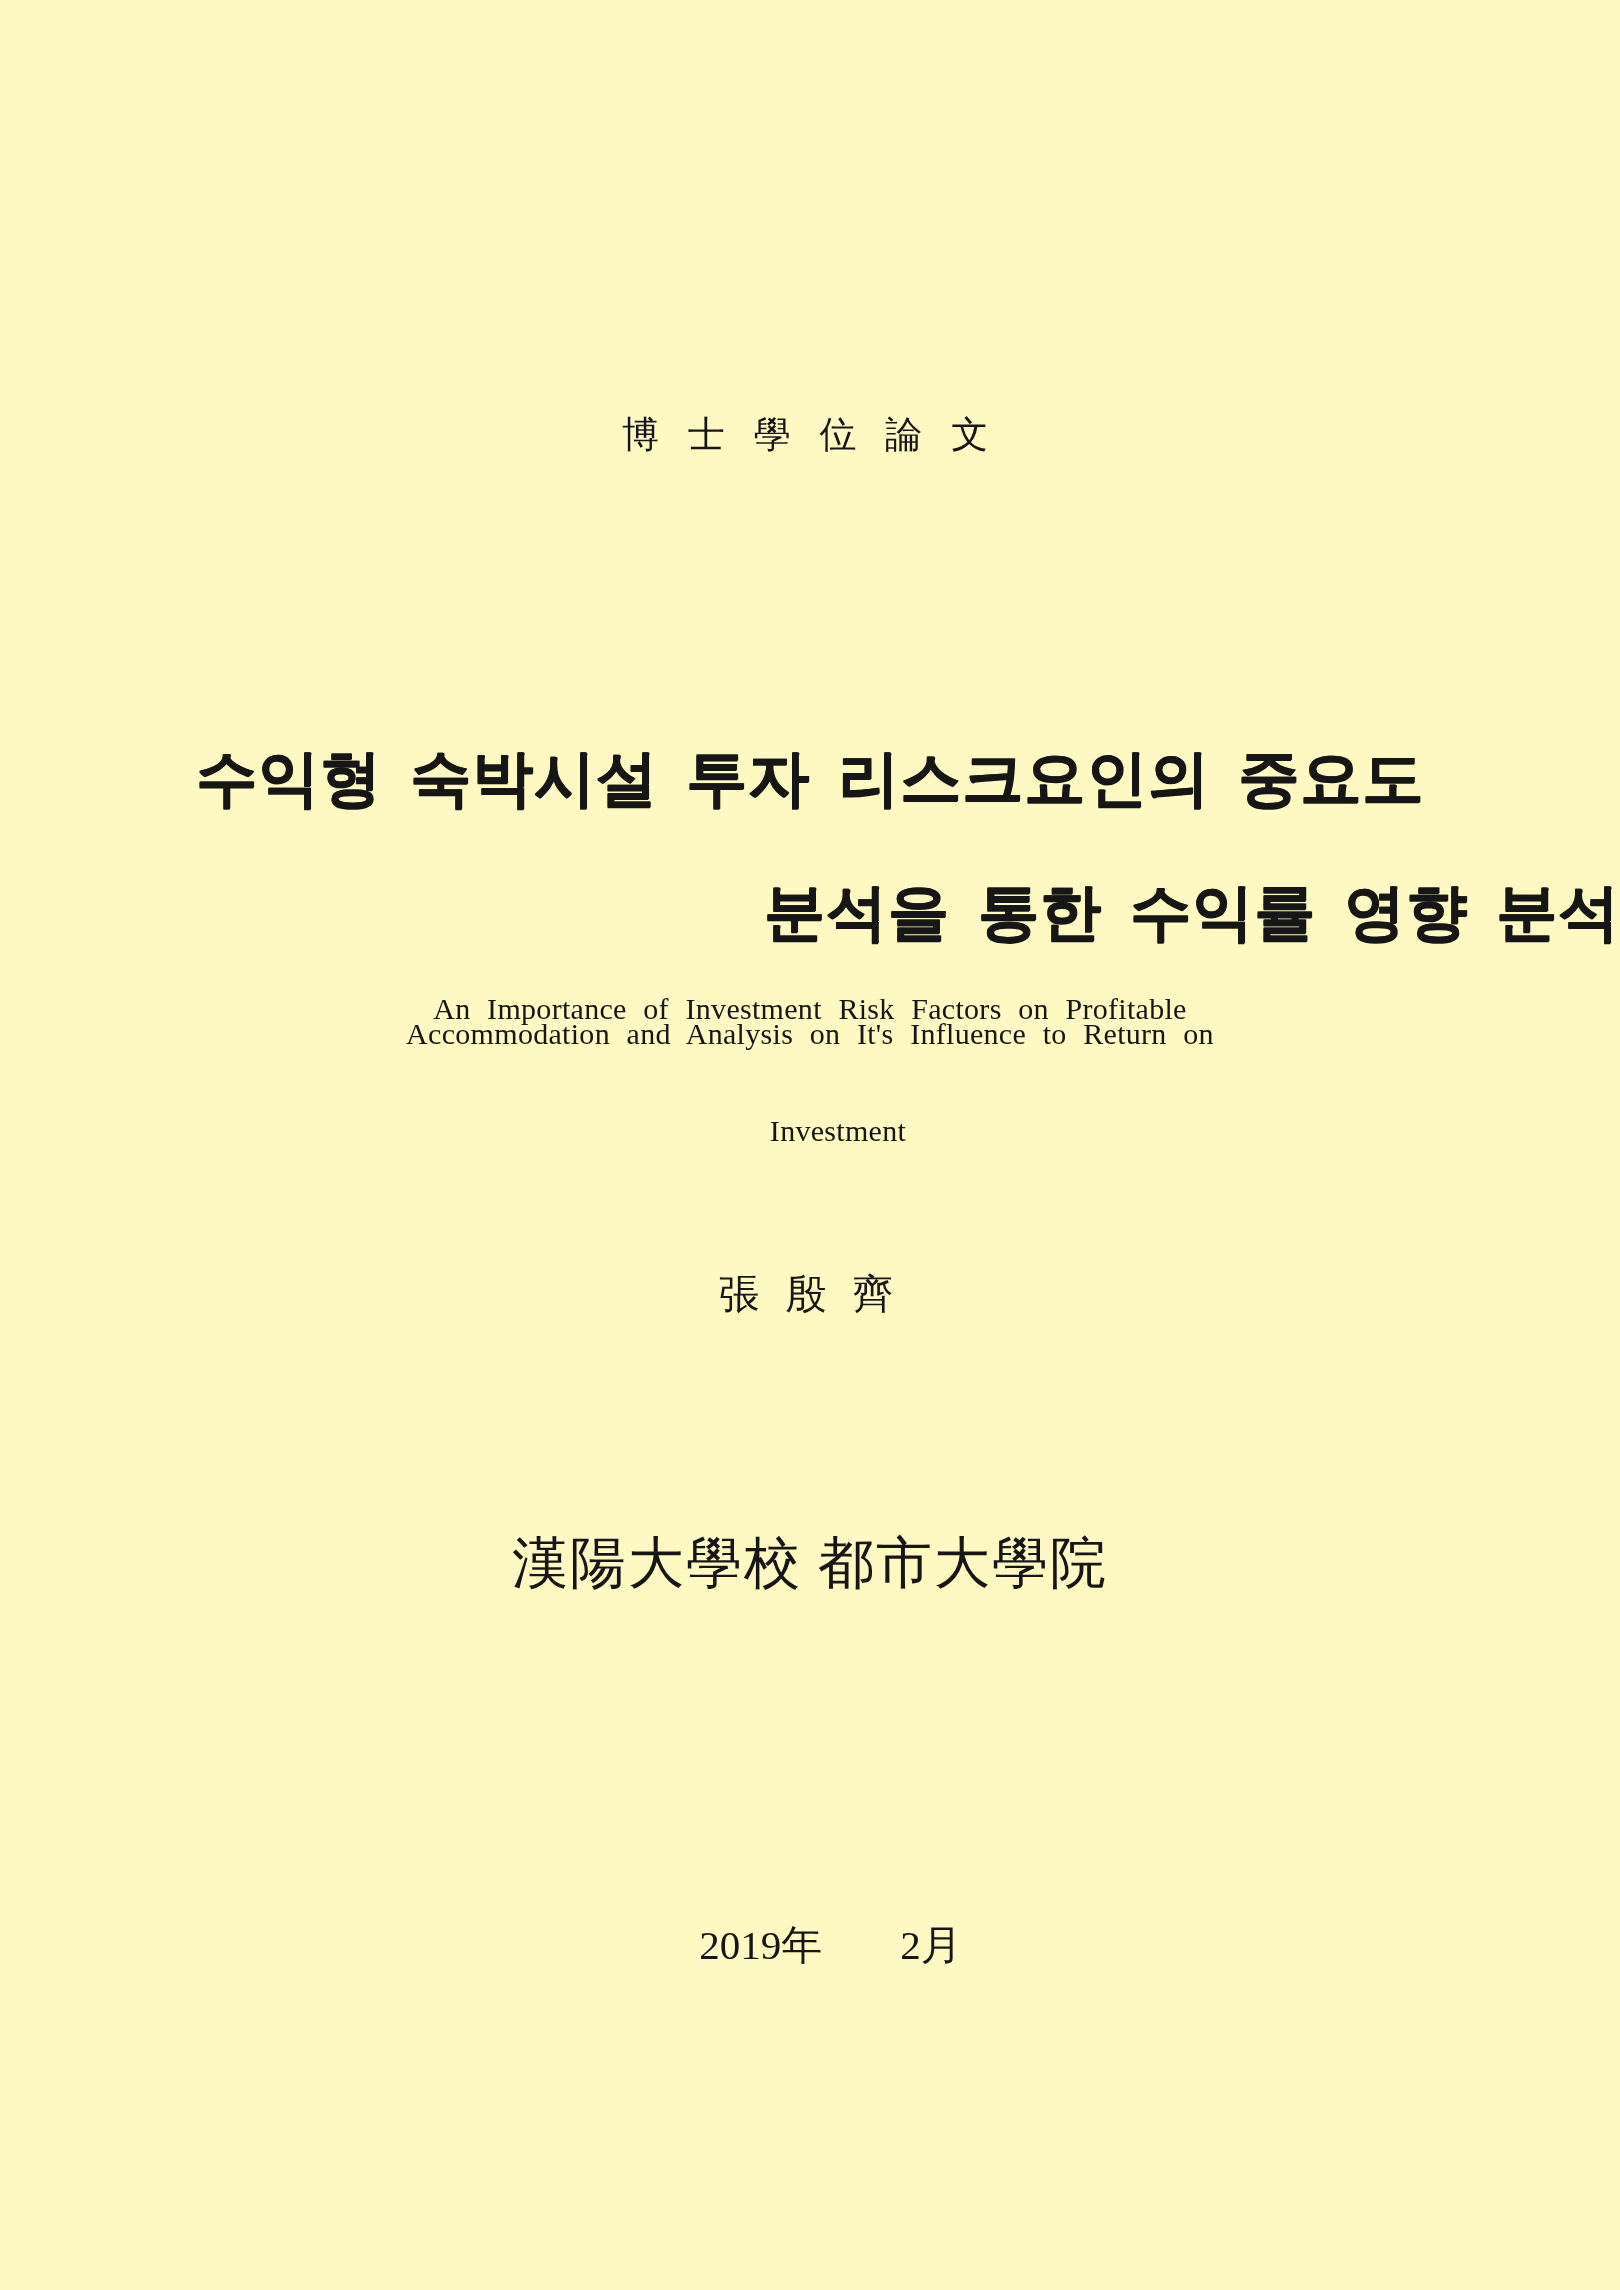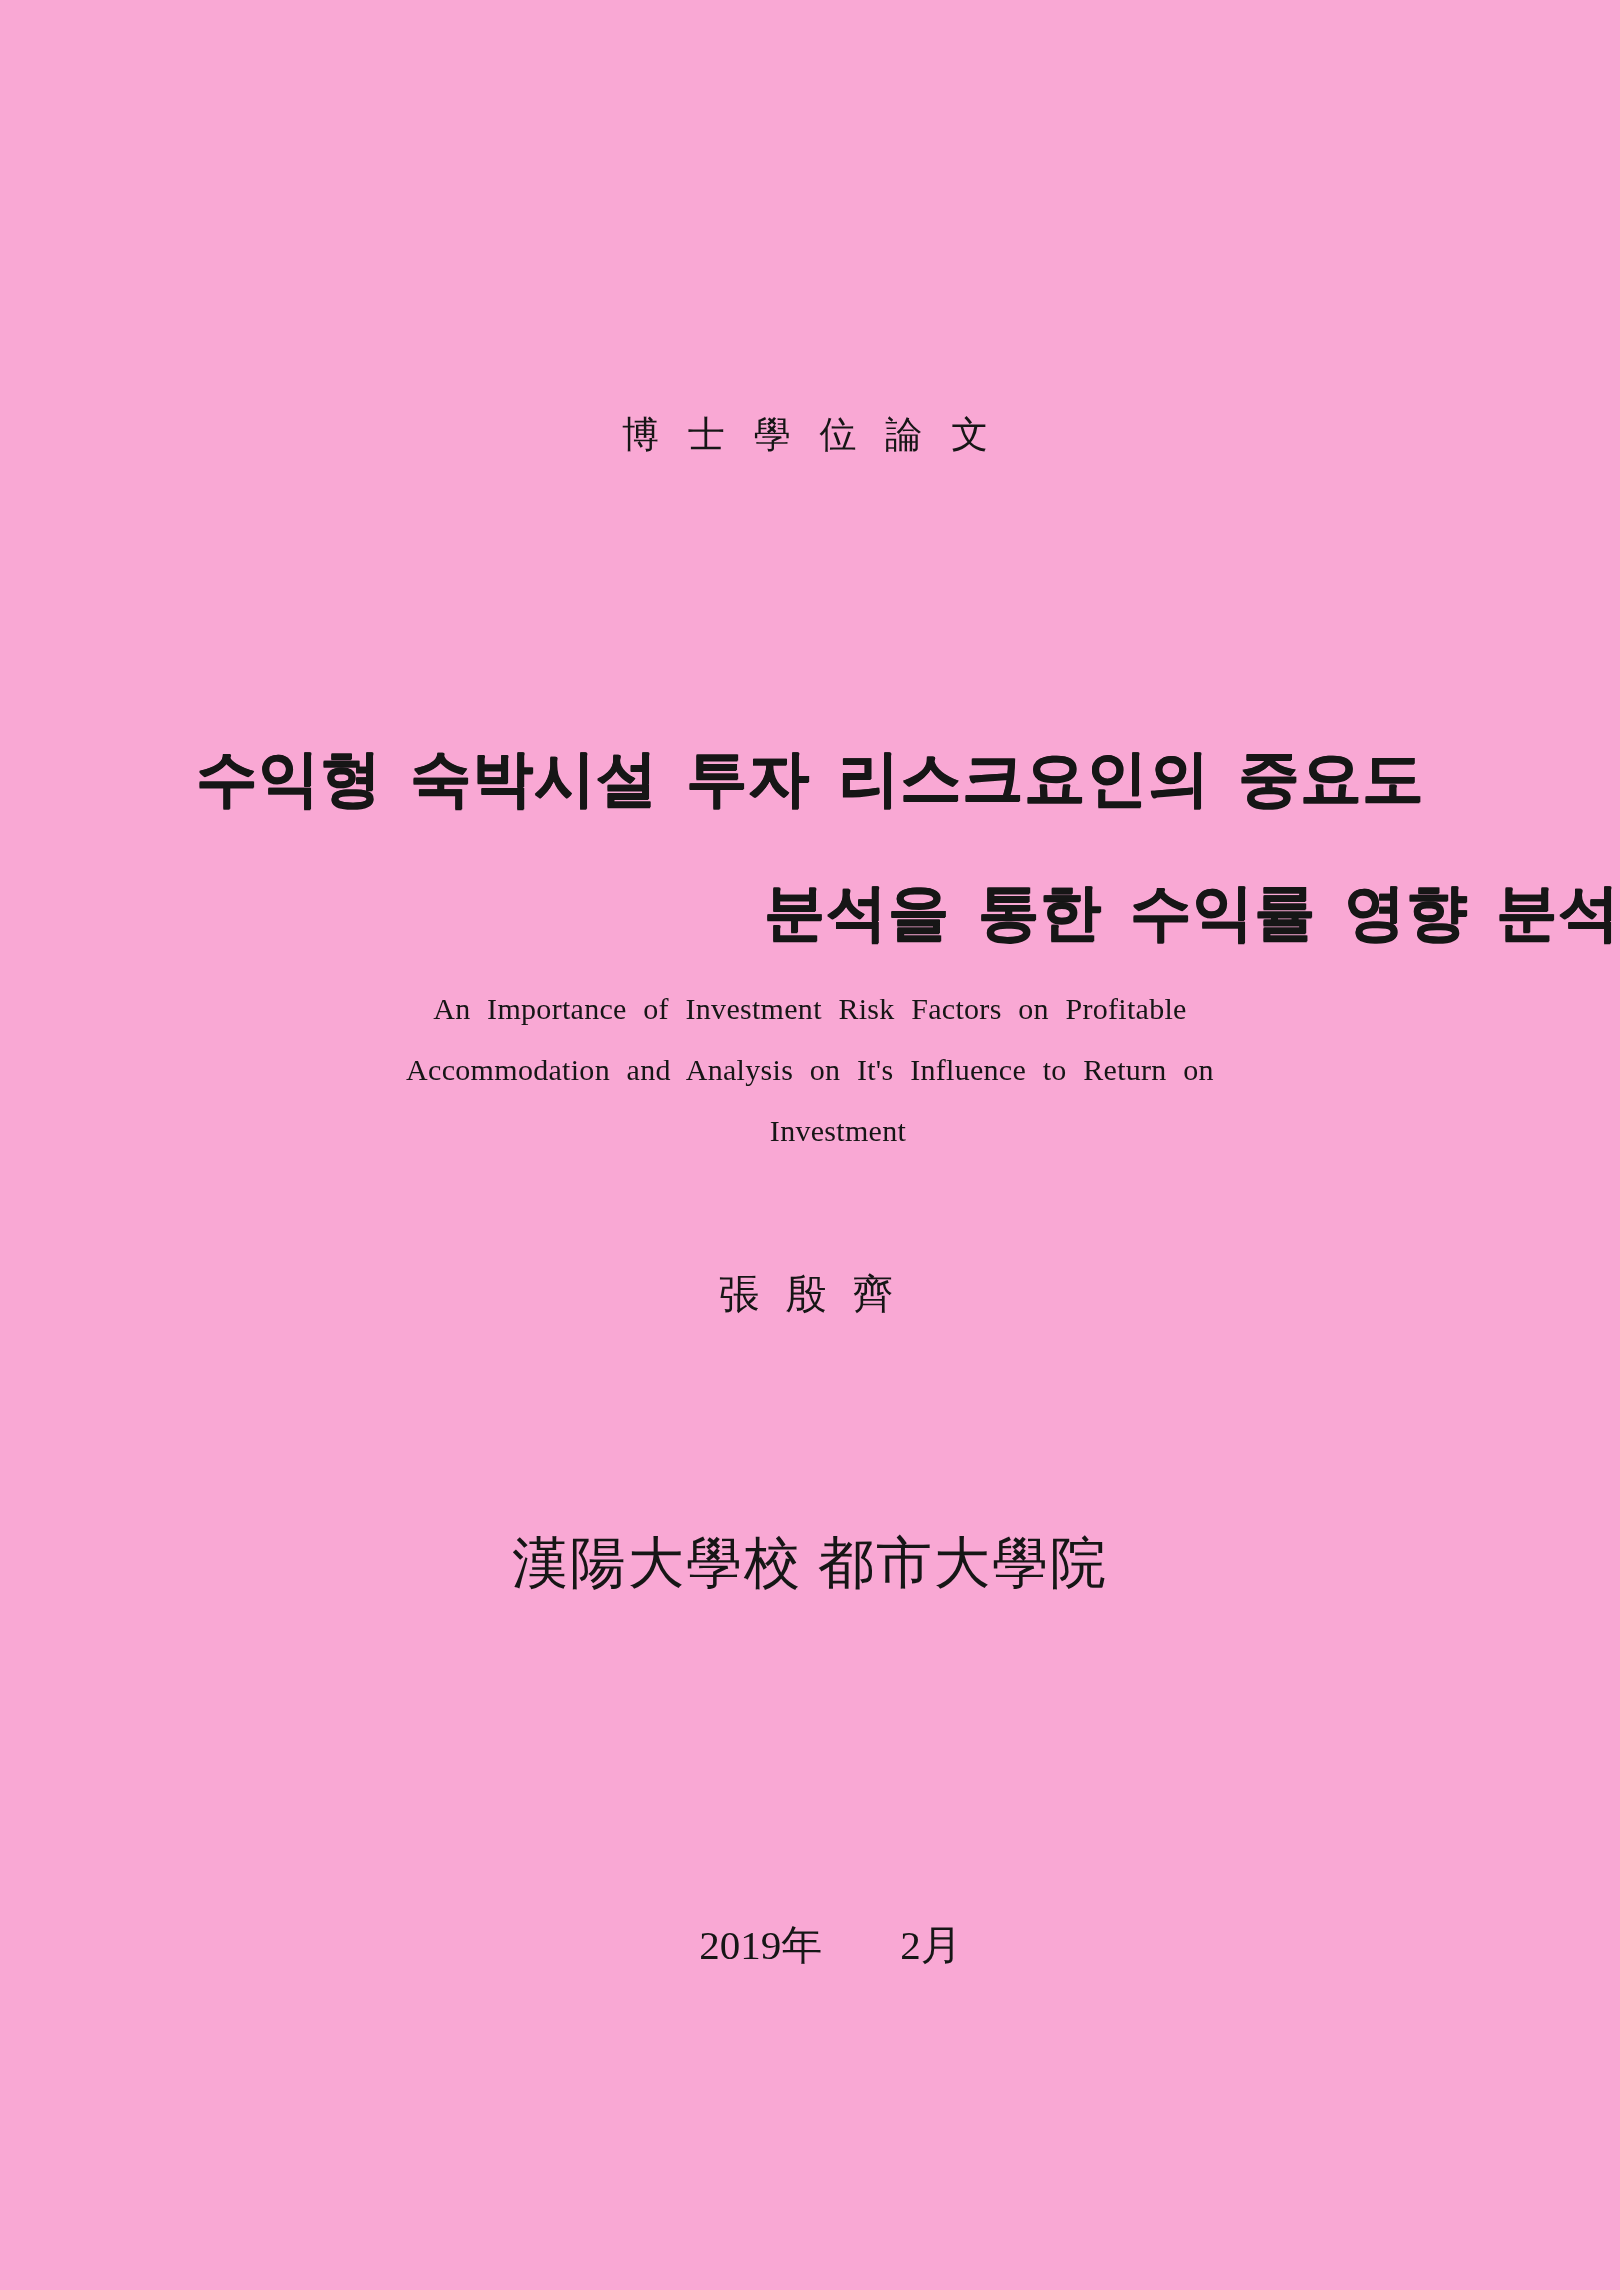--- a/index.html
+++ b/index.html
@@ -5,21 +5,21 @@
   html, body {
     margin: 0;
     padding: 0;
     background: #e8e8e8;
   }
   .page {
     position: relative;
     width: 1620px;
     height: 2291px;
     margin: 0 auto;
-    background: #f9a8d4;
+    background: #fef9c3;
     color: #161616;
     font-family: "Liberation Serif", "DejaVu Serif", serif;
     overflow: hidden;
   }
   .center-line {
     position: absolute;
     left: 0;
     width: 100%;
     text-align: center;
     white-space: pre;
@@ -76,21 +76,21 @@
 
   <div class="center-line thesis-type">博 士 學 位 論 文</div>
 
   <div>
     <div class="center-line korean-title">수익형 숙박시설 투자 리스크요인의 중요도</div>
     <div class="center-line korean-title" style="top: 867px; text-align: right;">분석을 통한 수익률 영향 분석</div>
   </div>
 
   <div>
     <div class="center-line english-title">An Importance of Investment Risk Factors on Profitable</div>
-    <div class="center-line english-title" style="top: 1039px;">Accommodation and Analysis on It's Influence to Return on</div>
+    <div class="center-line english-title" style="top: 1003px;">Accommodation and Analysis on It's Influence to Return on</div>
     <div class="center-line english-title" style="top: 1100px; padding-left: 28px;">Investment</div>
   </div>
 
   <div class="center-line author">張 殷 齊</div>
 
   <div class="center-line university">漢陽大學校 都市大學院</div>
 
   <div class="center-line pub-date">
     <span>2019年</span><span class="month">2月</span>
   </div>

